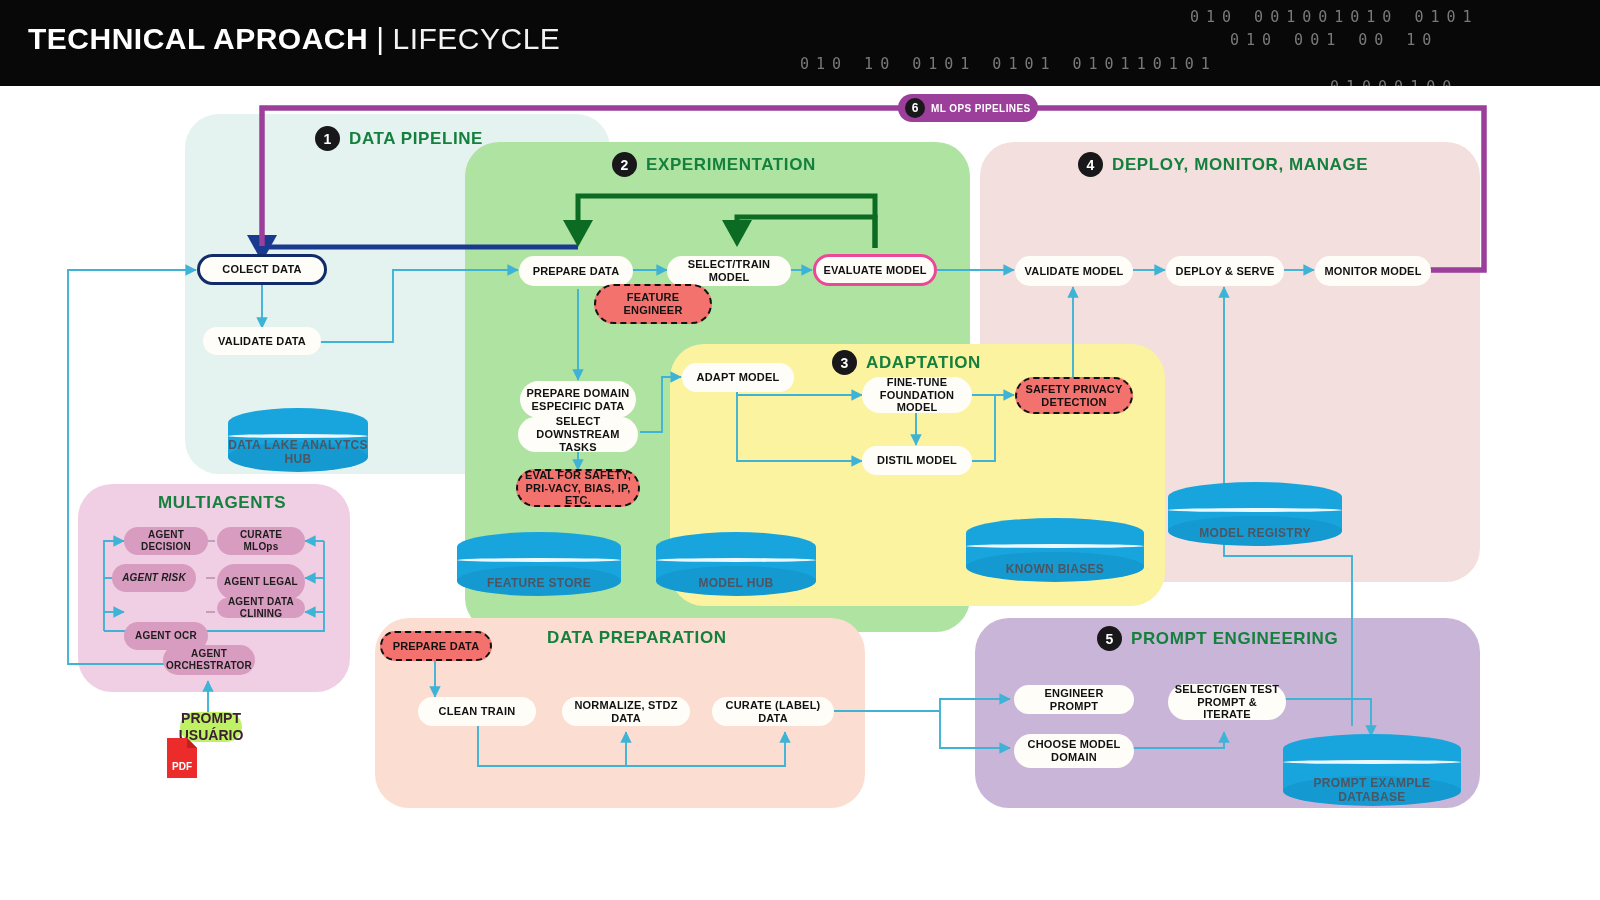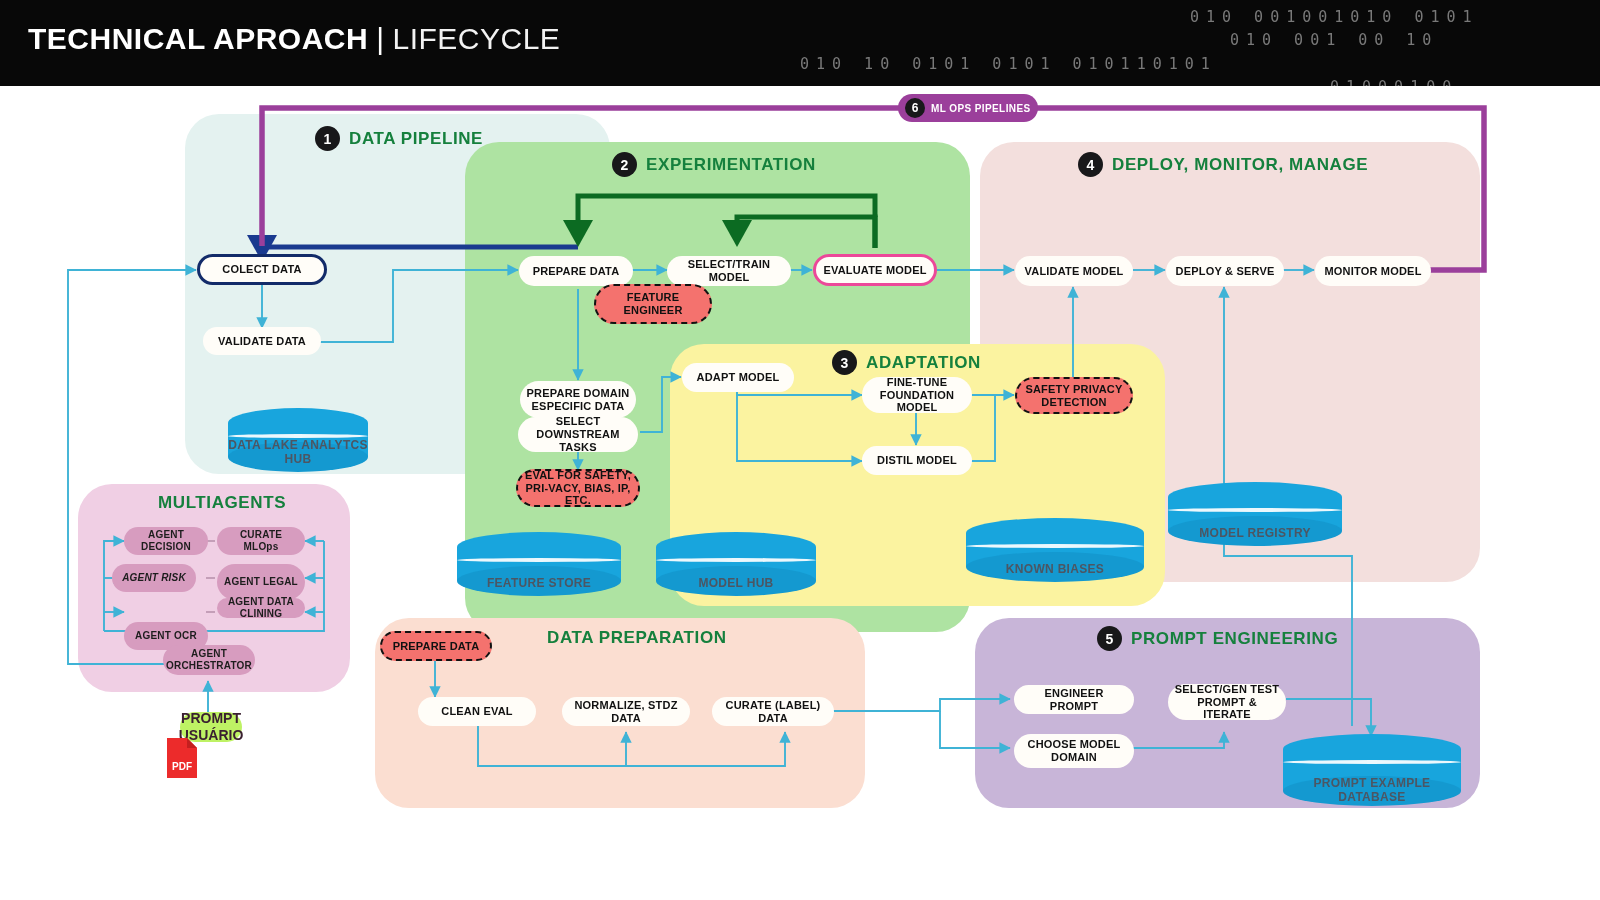--- a/index.html
+++ b/index.html
@@ -230,21 +230,21 @@
   <div class="node" style="left:682px;top:277px;width:112px;height:29px;">ADAPT MODEL</div>
   <div class="node" style="left:862px;top:291px;width:110px;height:36px;">FINE-TUNE FOUNDATION MODEL</div>
   <div class="node" style="left:862px;top:360px;width:110px;height:29px;">DISTIL MODEL</div>
   <div class="node danger" style="left:1015px;top:291px;width:118px;height:37px;">SAFETY PRIVACY DETECTION</div>
 
   <div class="node" style="left:1015px;top:170px;width:118px;height:30px;">VALIDATE MODEL</div>
   <div class="node" style="left:1166px;top:170px;width:118px;height:30px;">DEPLOY &amp; SERVE</div>
   <div class="node" style="left:1315px;top:170px;width:116px;height:30px;">MONITOR MODEL</div>
 
   <div class="node danger" style="left:380px;top:545px;width:112px;height:30px;">PREPARE DATA</div>
-  <div class="node" style="left:418px;top:611px;width:118px;height:29px;">CLEAN EVAL</div>
+  <div class="node" style="left:418px;top:611px;width:118px;height:29px;">CLEAN TRAIN</div>
   <div class="node" style="left:562px;top:611px;width:128px;height:29px;">NORMALIZE, STDZ DATA</div>
   <div class="node" style="left:712px;top:611px;width:122px;height:29px;">CURATE (LABEL) DATA</div>
 
   <div class="node" style="left:1014px;top:599px;width:120px;height:29px;">ENGINEER PROMPT</div>
   <div class="node" style="left:1014px;top:648px;width:120px;height:34px;">CHOOSE MODEL DOMAIN</div>
   <div class="node" style="left:1168px;top:598px;width:118px;height:36px;">SELECT/GEN TEST PROMPT &amp; ITERATE</div>
 
   <div class="node agent" style="left:124px;top:441px;width:84px;height:28px;">AGENT DECISION</div>
   <div class="node agent" style="left:217px;top:441px;width:88px;height:28px;">CURATE MLOps</div>
   <div class="node agent" style="left:112px;top:478px;width:84px;height:28px;font-style:italic;">AGENT RISK</div>

